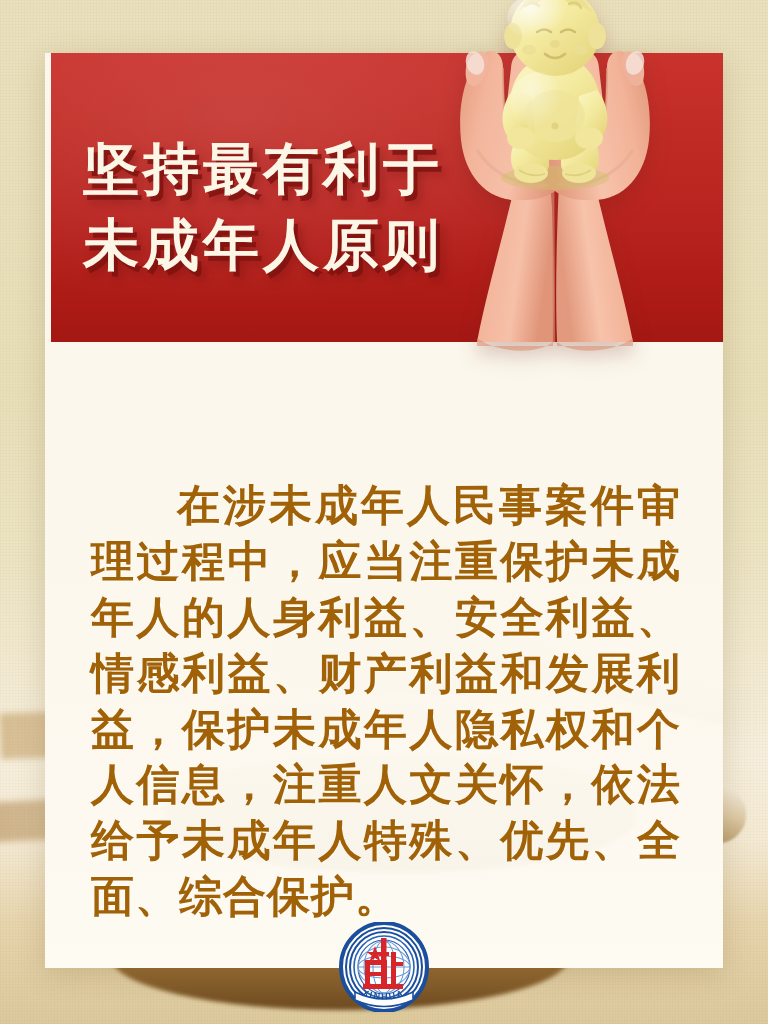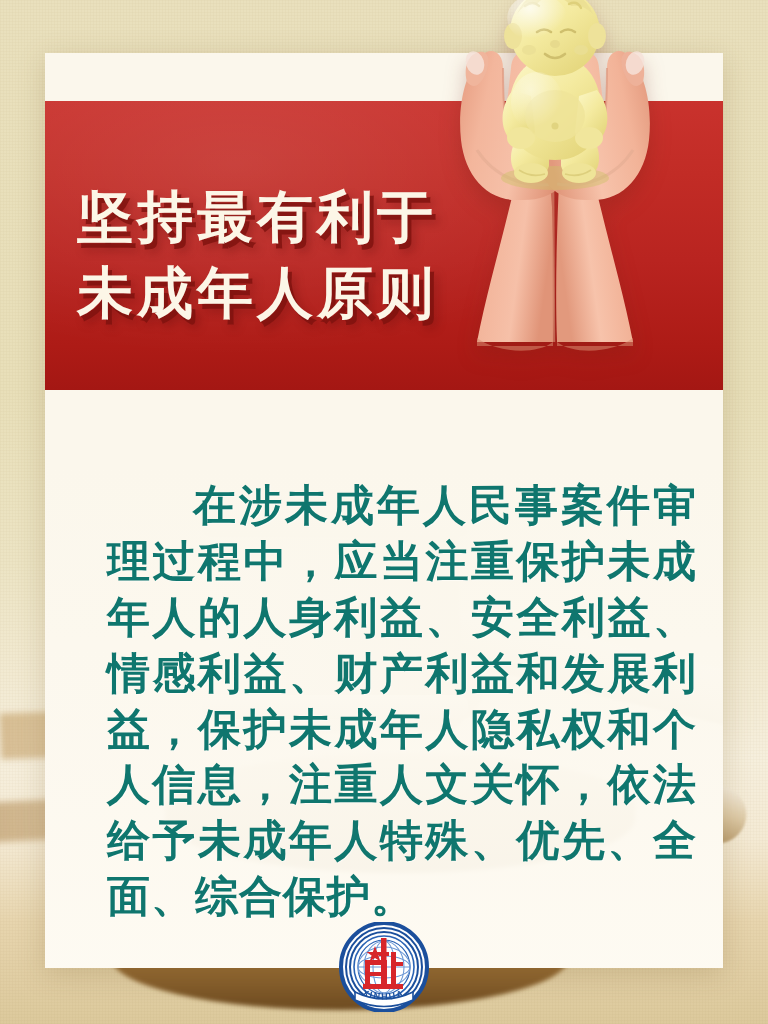--- a/index.html
+++ b/index.html
@@ -112,24 +112,23 @@
     filter:blur(2px);
   }
   .card-wash{
     position:absolute; inset:0;
     background:linear-gradient(180deg,rgba(251,247,236,1) 0%,rgba(251,247,236,1) 45%,rgba(252,248,238,.88) 62%,rgba(253,249,240,.80) 78%,rgba(254,251,243,.86) 100%);
     pointer-events:none;
   }
 
   
   #banner{
-    position:absolute; left:0; top:0; width:678px; height:289px;
+    position:absolute; left:6px; top:0; width:678px; height:289px;
     background:linear-gradient(180deg,#c9322d 0%,#c22c26 25%,#b92420 55%,#ad1b16 85%,#a41713 100%);
     overflow:hidden;
-    margin-top:48px;
   }
   #banner .sheen{
     position:absolute; inset:0;
     background:radial-gradient(ellipse at 28% 22%,rgba(255,255,255,.10),rgba(255,255,255,0) 60%);
   }
   #title{
     position:absolute; left:32px; top:78px; width:430px;
     color:#fcf6e7;
     font-size:56px; font-weight:700; line-height:1.35;
     letter-spacing:4px;
@@ -138,24 +137,24 @@
   }
 
   
   #illus{
     position:absolute; left:425px; top:-30px; width:260px; height:400px;
     filter:drop-shadow(0 10px 10px rgba(110,30,20,.25));
   }
 
   
   #body-text{
-    position:absolute; left:62px; top:425px; width:590px;
+    position:absolute; left:46px; top:425px; width:590px;
     font-size:43px; line-height:1.30; font-weight:700;
     letter-spacing:1px;
-    color:#0f766e;
+    color:#a16207;
     text-indent:86px;
     text-align:justify; text-align-last:left;
     text-shadow:1px 1px 0 rgba(255,255,255,.45);
   }
 
   
   #logo{
     position:absolute; left:339px; top:922px; width:90px; height:90px;
   }
 </style>

